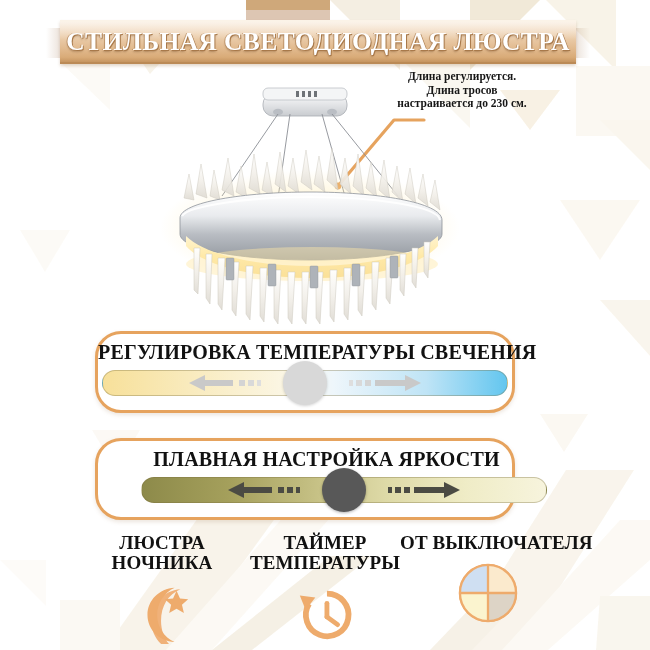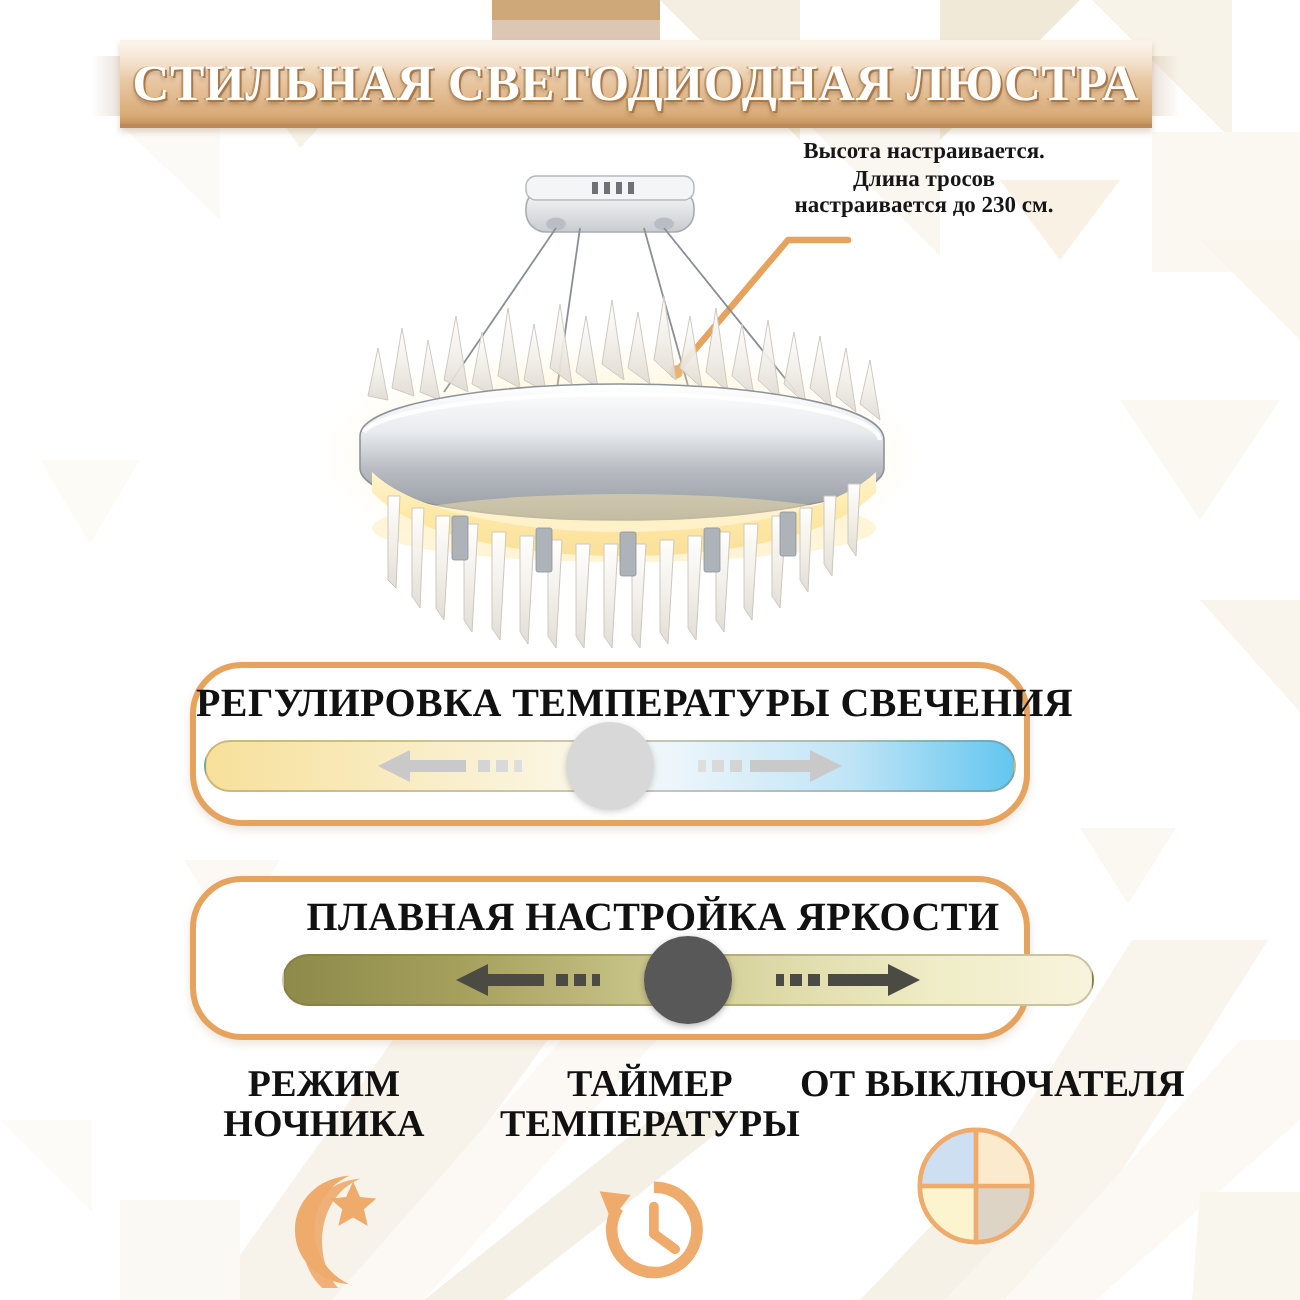--- a/index.html
+++ b/index.html
@@ -136,21 +136,21 @@
   </svg>
 
   <div class="header-wrap">
     <div class="header-shadow-l"></div>
     <div class="header-shadow-r"></div>
     <div class="header-bar"></div>
     <div class="header-title">СТИЛЬНАЯ СВЕТОДИОДНАЯ ЛЮСТРА</div>
   </div>
 
   <div class="callout">
-    <div>Высота настраивается.</div>
+    <div>Длина регулируется.</div>
     <div>Длина тросов</div>
     <div>настраивается до 230 см.</div>
   </div>
 
   <svg style="position:absolute;left:330px;top:108px;" width="130" height="130">
     <polyline points="94,12 64,12 8,78" fill="none" stroke="#e6a35e" stroke-width="3.2" stroke-linejoin="round" stroke-linecap="round"></polyline>
     <circle cx="8" cy="78" r="3.4" fill="#e6a35e"></circle>
   </svg>
 
   <svg class="product" viewBox="0 0 340 250">
@@ -303,21 +303,21 @@
         <rect x="16" y="7" width="6" height="6" fill="#4b4b43"></rect>
         <polygon points="72,10 56,2 56,7 26,7 26,13 56,13 56,18" fill="#4b4b43"></polygon>
       </svg>
     </div>
   </div>
 
   <div class="features">
 
     <div class="feature f1">
       <div class="feature-label">
-        <span>РЕЖИМ</span>
+        <span>ЛЮСТРА</span>
         <span>НОЧНИКА</span>
       </div>
       <svg class="feature-icon" viewBox="0 0 64 64">
         <path d="M42,8 C28,9 18,20 18,34 C18,48 28,59 42,60 C32,56 26,46 26,34 C26,22 32,12 42,8 Z" fill="#f0b179" transform="translate(-4,0) scale(1.25) translate(2,-2)"></path>
         <path d="M45,6 C29,7 17,19 17,34 C17,49 29,61 45,62 C34,57 27,46 27,34 C27,22 34,11 45,6 Z" fill="#eeab6c"></path>
         <polygon points="47,9 50.6,17 59,17.8 52.6,23.4 54.6,32 47,27.6 39.4,32 41.4,23.4 35,17.8 43.4,17" fill="#eeab6c"></polygon>
       </svg>
     </div>
 
     <div class="feature f2">

